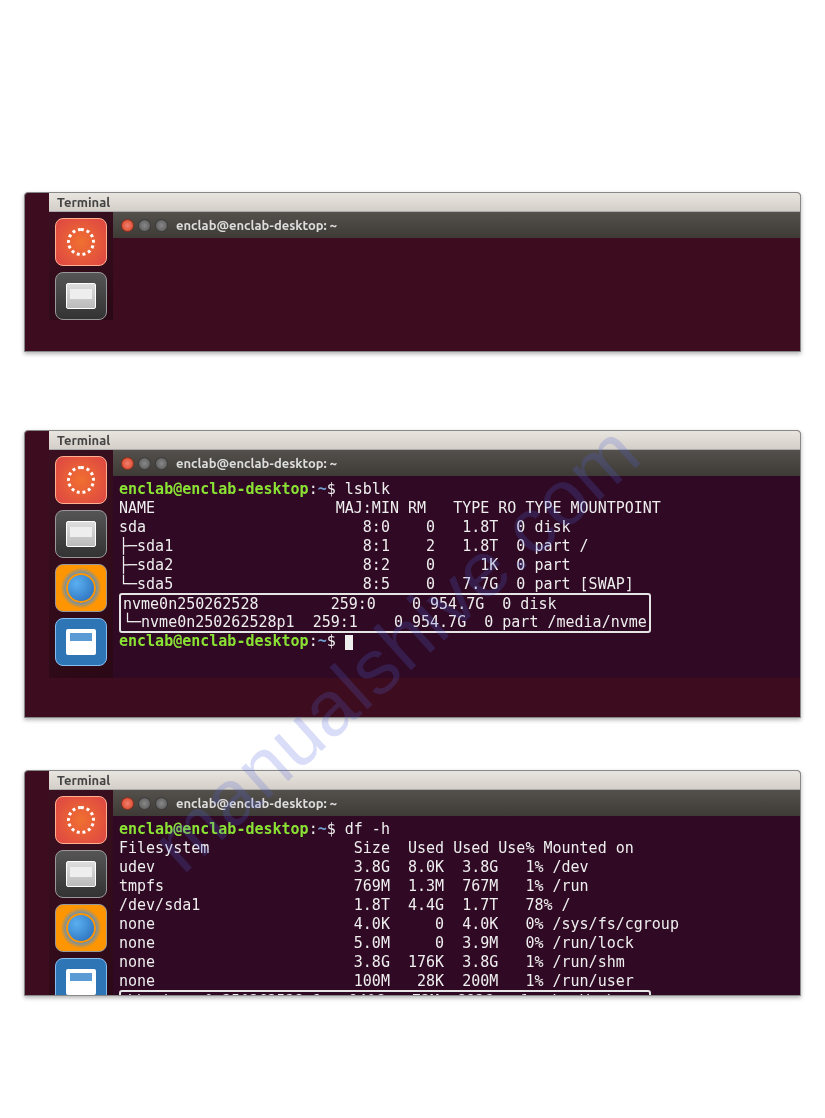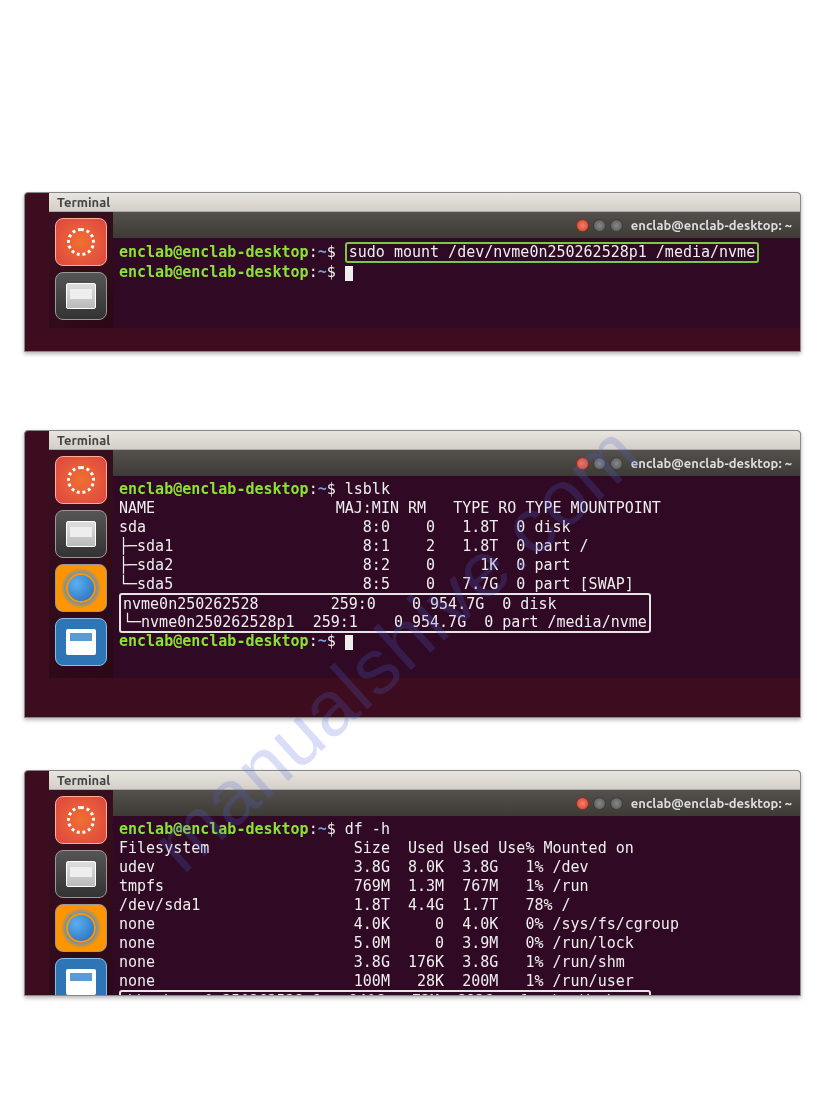--- a/index.html
+++ b/index.html
@@ -30,21 +30,21 @@
   .ubuntu-glyph { width:28px; height:28px; border:3px dotted #fff; border-radius:50%; }
   .files-glyph { width:30px; height:26px; background:linear-gradient(#ddd,#bbb); border:1px solid #fff; border-radius:2px; position:relative; }
   .files-glyph::before { content:""; position:absolute; left:3px; right:3px; top:5px; height:10px; background:#eee; }
   .firefox-glyph { width:30px;height:30px;border-radius:50%;background:radial-gradient(circle at 35% 35%,#5ab0f0,#2060b0); box-shadow:0 0 0 2px #ff9500 inset; }
   .writer-glyph { width:30px;height:26px;background:#fff;border-radius:2px;position:relative; }
   .writer-glyph::before{content:"";position:absolute;left:4px;right:4px;top:4px;height:8px;background:#5b9bd5;}
 
   .term-area { flex:1; display:flex; flex-direction:column; }
 
   .term-title { background:linear-gradient(#54504c,#3e3a36); height:26px; display:flex; align-items:center;
-    gap:4px; padding:0 8px; font-family:"Ubuntu",sans-serif;justify-content:flex-end; }
+    gap:4px; padding:0 8px; font-family:"Ubuntu",sans-serif; }
   .win-btn { width:13px;height:13px;border-radius:50%;border:1px solid rgba(0,0,0,0.4); }
   .win-btn.close{background:radial-gradient(#f08070,#d84020);}
   .win-btn.min{background:radial-gradient(#888,#555);}
   .win-btn.max{background:radial-gradient(#888,#555);}
   .term-title-text { color:#ddd; font-size:13px; font-weight:bold; margin-left:4px; }
 
   .term-content { background:#300a24; color:#eee; padding:4px 6px 8px 6px; font-size:15px;
     line-height:19px; white-space:pre; font-family:"DejaVu Sans Mono","Ubuntu Mono",monospace; position:relative; }
 
   .prompt-user { color:#8ae234; font-weight:bold; }
@@ -73,25 +73,20 @@
           <div class="files-glyph"></div>
         </div>
     </div>
     <div class="term-area">
       <div class="term-title">
         <span class="win-btn close"></span>
         <span class="win-btn min"></span>
         <span class="win-btn max"></span>
         <span class="term-title-text">enclab@enclab-desktop: ~</span>
       </div>
-      <div class="term-content"><span class="prompt-user">enclab@enclab-desktop</span><span>:</span><span class="prompt-path">~</span><span>$</span> <span class="hi-box">sudo mount /dev/nvme0n250262528p1 /media/nvme</span>
-<span class="prompt-user">enclab@enclab-desktop</span><span>:</span><span class="prompt-path">~</span><span>$</span> <span class="cursor"></span>
-
-
-</div>
     </div>
   </div>
 </div>
 
 <div class="window win2">
   <div class="window-label">Terminal</div>
   <div class="window-body">
     <div class="launcher">
       <div class="tile ubuntu">
           <div class="ubuntu-glyph"></div>

